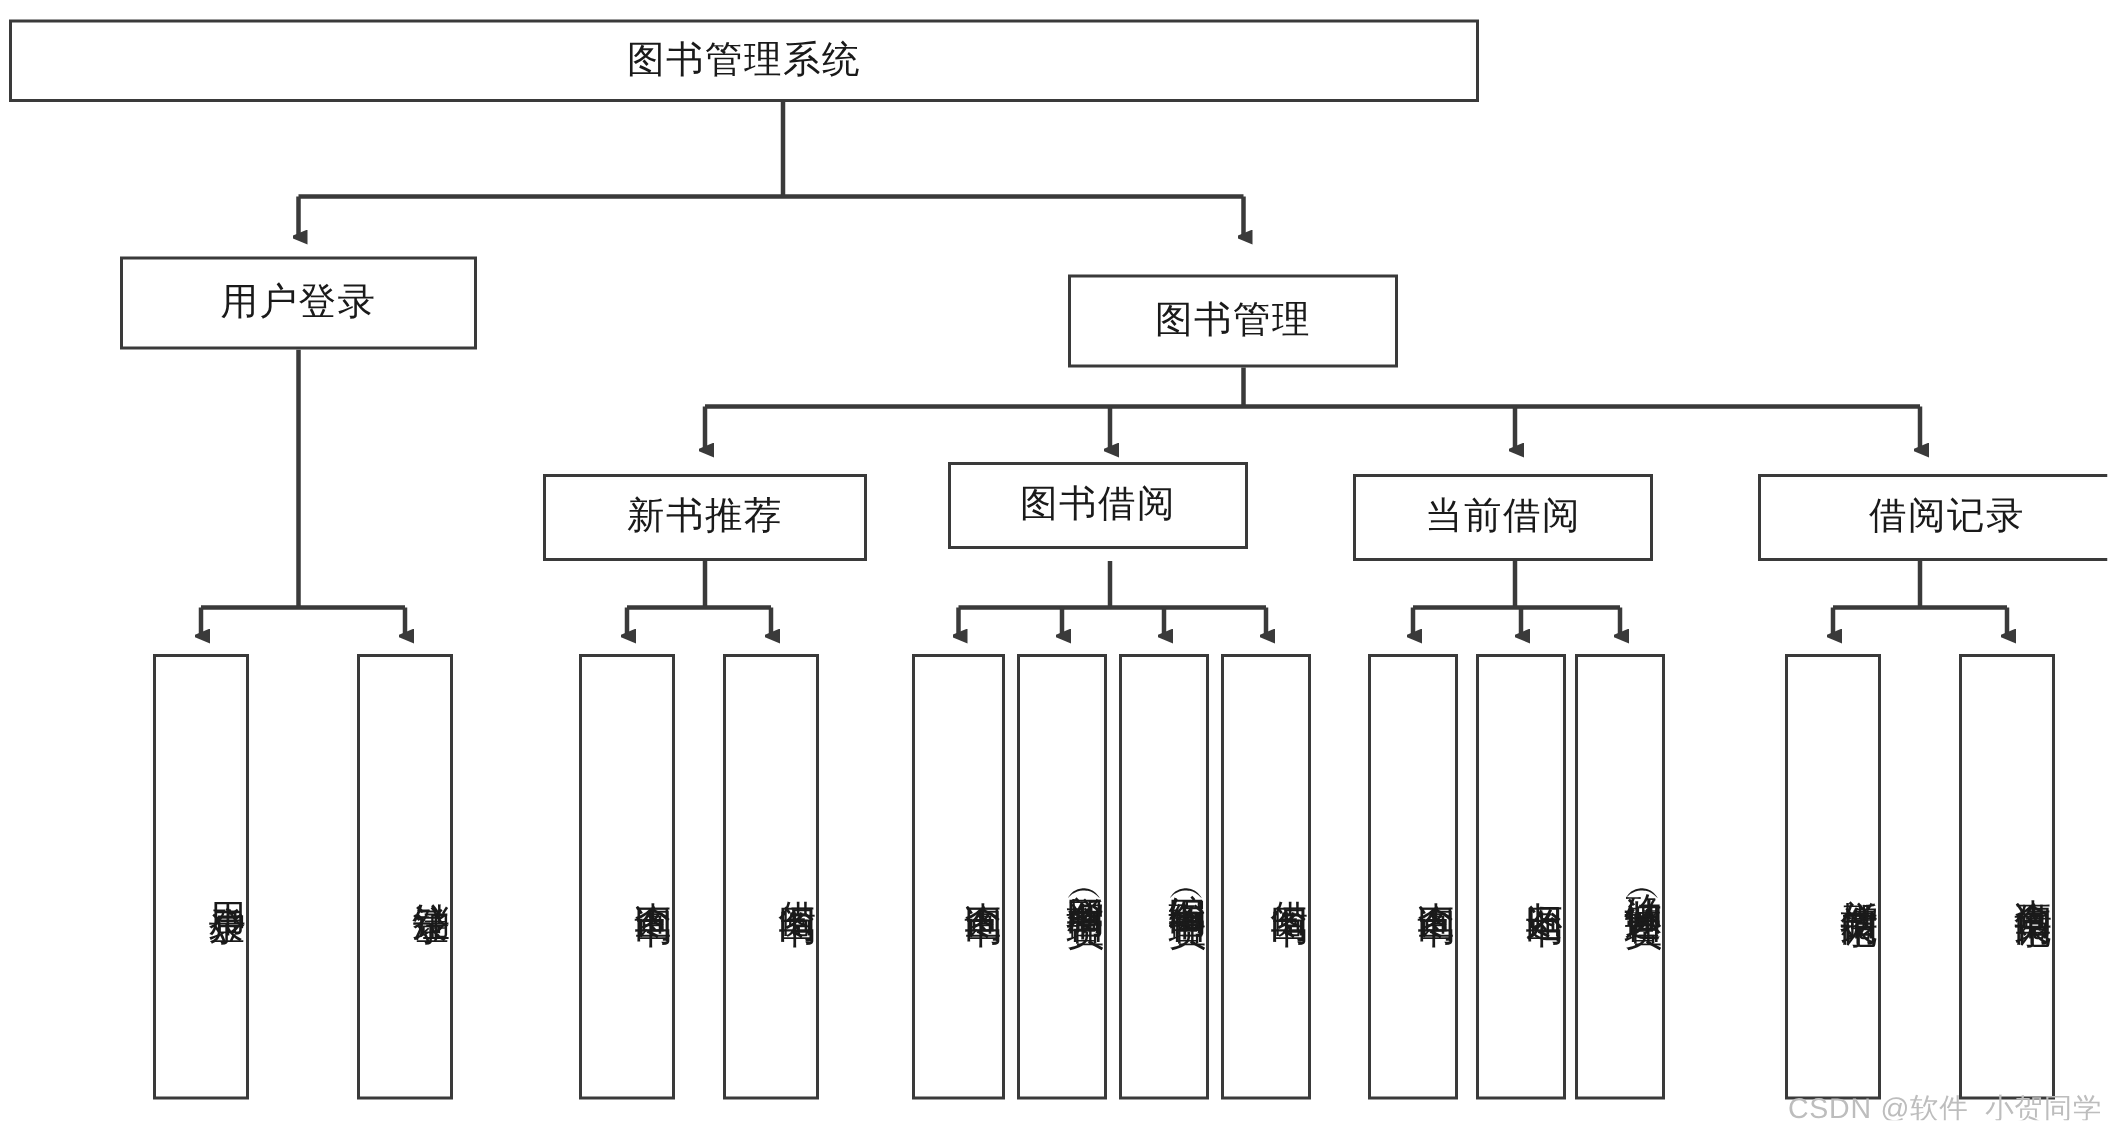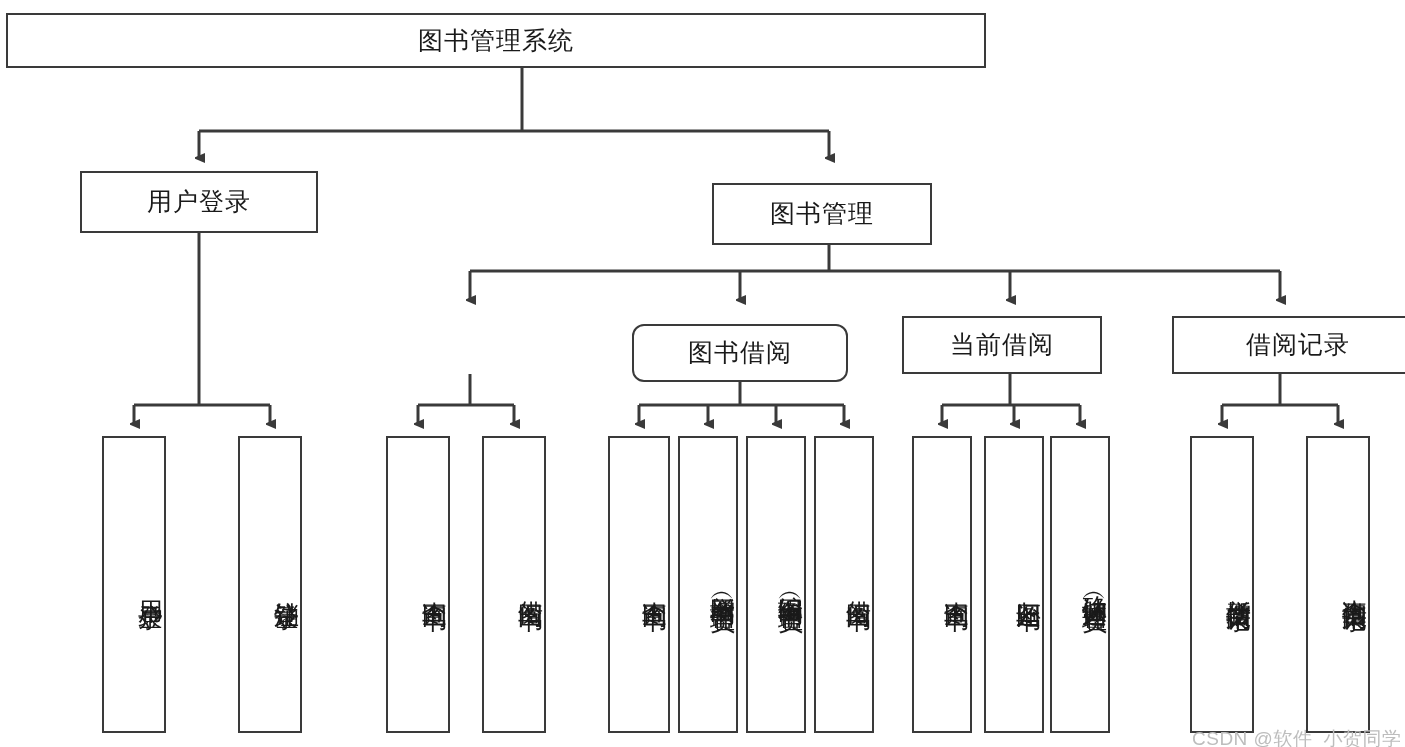--- a/index.html
+++ b/index.html
@@ -123,21 +123,24 @@
     <span>图书管理系统</span>
   </div>
 
   <div class="node horizontal" style="left:80px;top:171px;width:238px;height:62px;">
     <span>用户登录</span>
   </div>
   <div class="node horizontal" style="left:712px;top:171px;width:220px;height:62px;margin-top:12px;">
     <span>图书管理</span>
   </div>
 
-  <div class="node horizontal" style="left:632px;top:324px;width:216px;height:58px;border-radius:12px;">
+  <div class="node horizontal" style="left:362px;top:316px;width:216px;height:58px;">
+    <span>新书推荐</span>
+  </div>
+  <div class="node horizontal" style="left:632px;top:308px;width:200px;height:58px;">
     <span>图书借阅</span>
   </div>
   <div class="node horizontal" style="left:902px;top:316px;width:200px;height:58px;">
     <span>当前借阅</span>
   </div>
   <div class="node horizontal" style="left:1172px;top:316px;width:252px;height:58px;">
     <span>借阅记录</span>
   </div>
 
   <div class="node vertical" style="left:102px;top:436px;width:64px;height:297px;">

